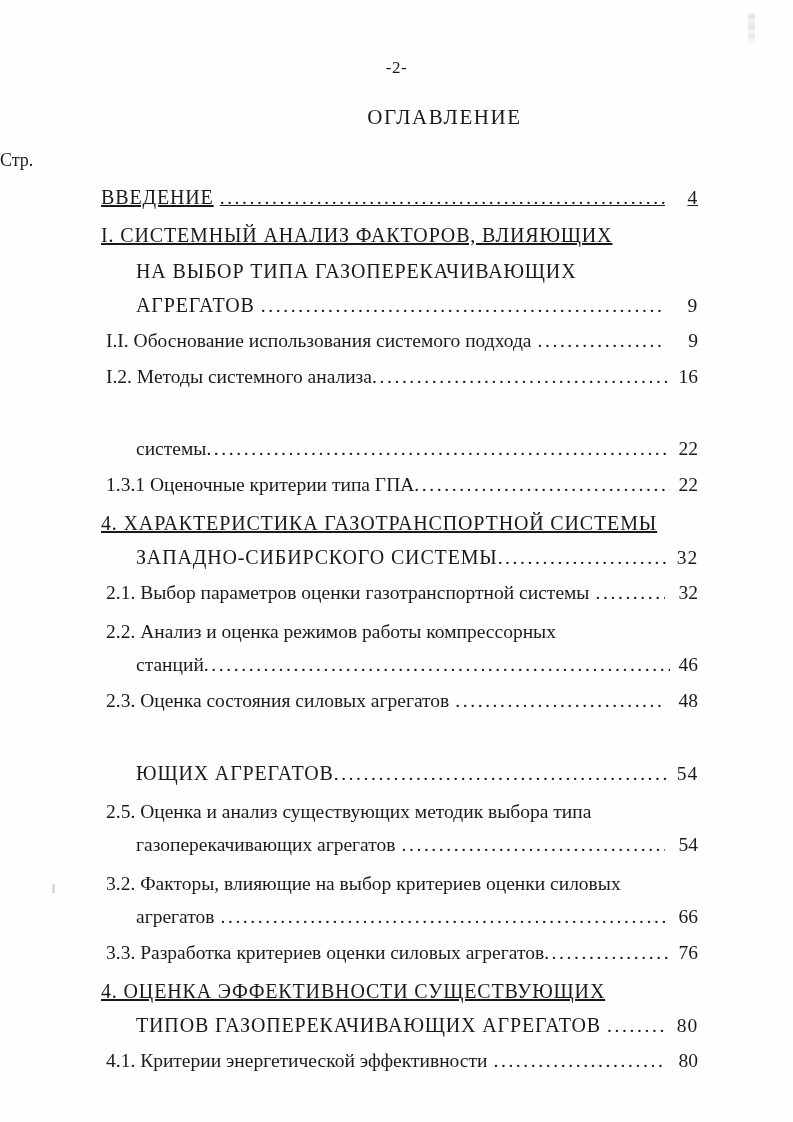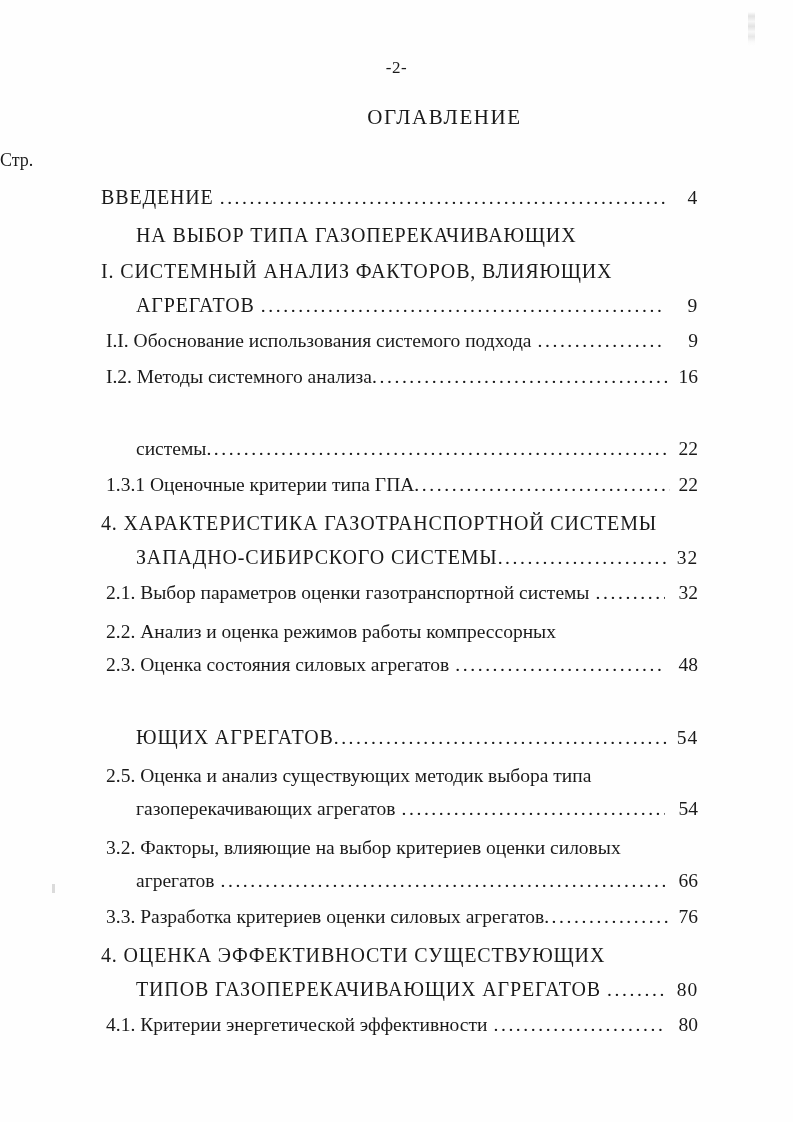--- a/index.html
+++ b/index.html
@@ -90,21 +90,21 @@
 
   .row {
     display: flex;
     align-items: baseline;
     height: 36px;
     font-size: 19.5px;
     white-space: nowrap;
   }
 
   
-  .row.lvl-major   { padding-left: 3px; }
+  .row.lvl-major   { padding-left: 3px; text-decoration: underline; }
   .row.lvl-sub     { padding-left: 8px; }
   .row.lvl-cont    { padding-left: 38px; }
 
   .row.caps {
     font-size: 20px;
     letter-spacing: 0.85px;
   }
 
   .label {
     flex: 0 0 auto;
@@ -151,30 +151,30 @@
   <div class="doc-title">ОГЛАВЛЕНИЕ</div>
 
   <div class="col-header">Стр.</div>
 
   <div class="toc">
       <div class="row lvl-major caps">
         <span class="label">ВВЕДЕНИЕ</span>
         <span class="leader gap"></span>
         <span class="pageno pad">4</span>
       </div>
+      <div class="row lvl-major caps">
+        <span class="label">I. СИСТЕМНЫЙ АНАЛИЗ ФАКТОРОВ, ВЛИЯЮЩИХ</span>
+        <span class="leader none"></span>
+        <span class="pageno"></span>
+      </div>
       <div class="row lvl-cont caps">
         <span class="label">НА ВЫБОР ТИПА ГАЗОПЕРЕКАЧИВАЮЩИХ</span>
         <span class="leader none"></span>
         <span class="pageno"></span>
       </div>
-      <div class="row lvl-major caps">
-        <span class="label">I. СИСТЕМНЫЙ АНАЛИЗ ФАКТОРОВ, ВЛИЯЮЩИХ</span>
-        <span class="leader none"></span>
-        <span class="pageno"></span>
-      </div>
       <div class="row lvl-cont caps">
         <span class="label">АГРЕГАТОВ</span>
         <span class="leader gap"></span>
         <span class="pageno pad">9</span>
       </div>
       <div class="row lvl-sub">
         <span class="label">I.I. Обоснование использования системого подхода</span>
         <span class="leader gap"></span>
         <span class="pageno pad">9</span>
       </div>
@@ -210,20 +210,25 @@
       <div class="row lvl-sub">
         <span class="label">2.1. Выбор параметров оценки газотранспортной системы </span>
         <span class="leader gap"></span>
         <span class="pageno pad">32</span>
       </div>
       <div class="row lvl-sub">
         <span class="label">2.2. Анализ и оценка режимов работы компрессорных</span>
         <span class="leader none"></span>
         <span class="pageno"></span>
       </div>
+      <div class="row lvl-cont">
+        <span class="label">станций</span>
+        <span class="leader"></span>
+        <span class="pageno">46</span>
+      </div>
       <div class="row lvl-sub">
         <span class="label">2.3. Оценка состояния силовых агрегатов</span>
         <span class="leader gap"></span>
         <span class="pageno pad">48</span>
       </div>
       <div class="row lvl-major caps">
         <span class="leader none"></span>
         <span class="pageno"></span>
       </div>
       <div class="row lvl-cont caps">

